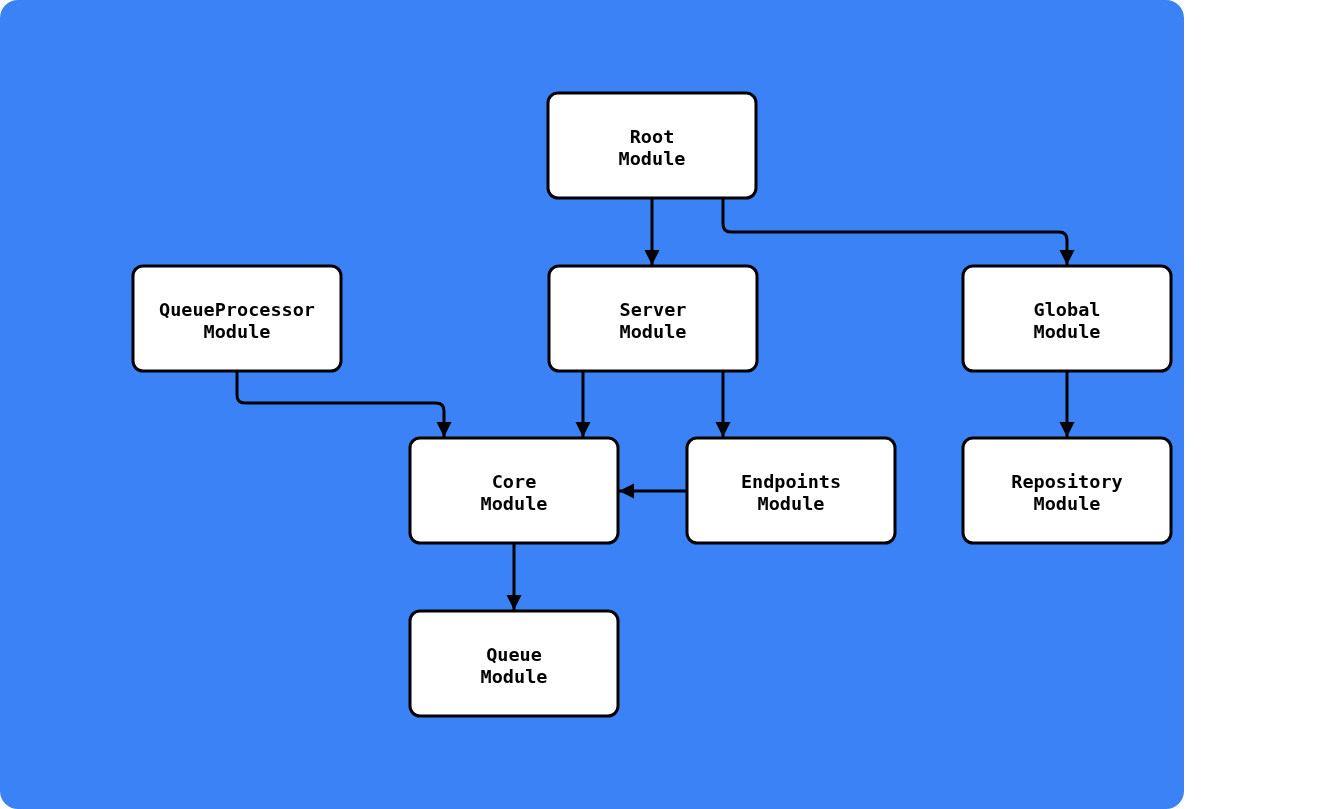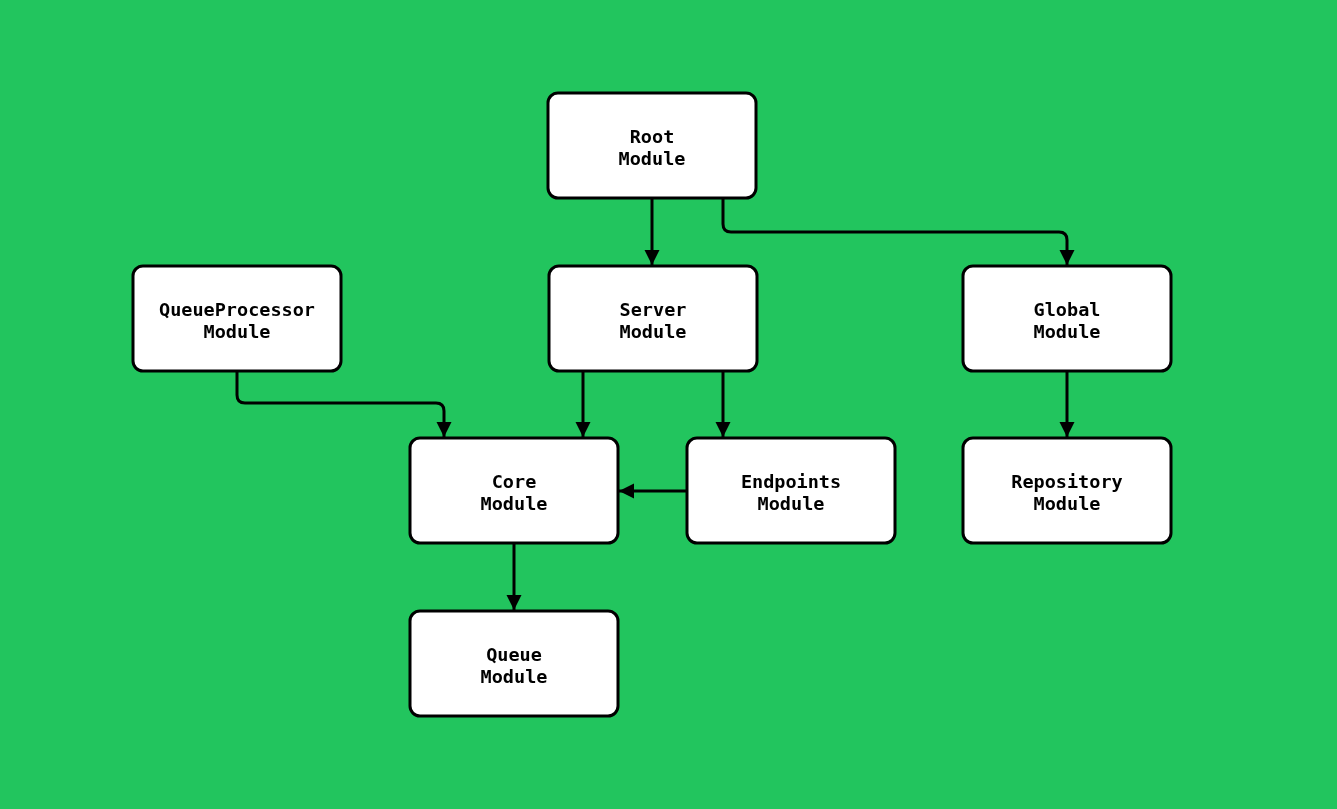--- a/index.html
+++ b/index.html
@@ -2,25 +2,26 @@
 <html><head>
 <meta charset="utf-8">
 <style>
   html, body {
     margin: 0;
     padding: 0;
     background: #ffffff;
   }
   .canvas {
     position: relative;
-    width: 1337px;
+    width: 1184px;
     height: 809px;
-    background: #22c55e;
+    background: #3b82f6;
     overflow: hidden;
     font-family: "DejaVu Sans Mono", "Liberation Mono", monospace;
+    border-radius: 18px;
   }
   svg.diagram {
     display: block;
     width: 1337px;
     height: 809px;
   }
   .node-rect {
     fill: #ffffff;
     stroke: #000000;
     stroke-width: 3;

